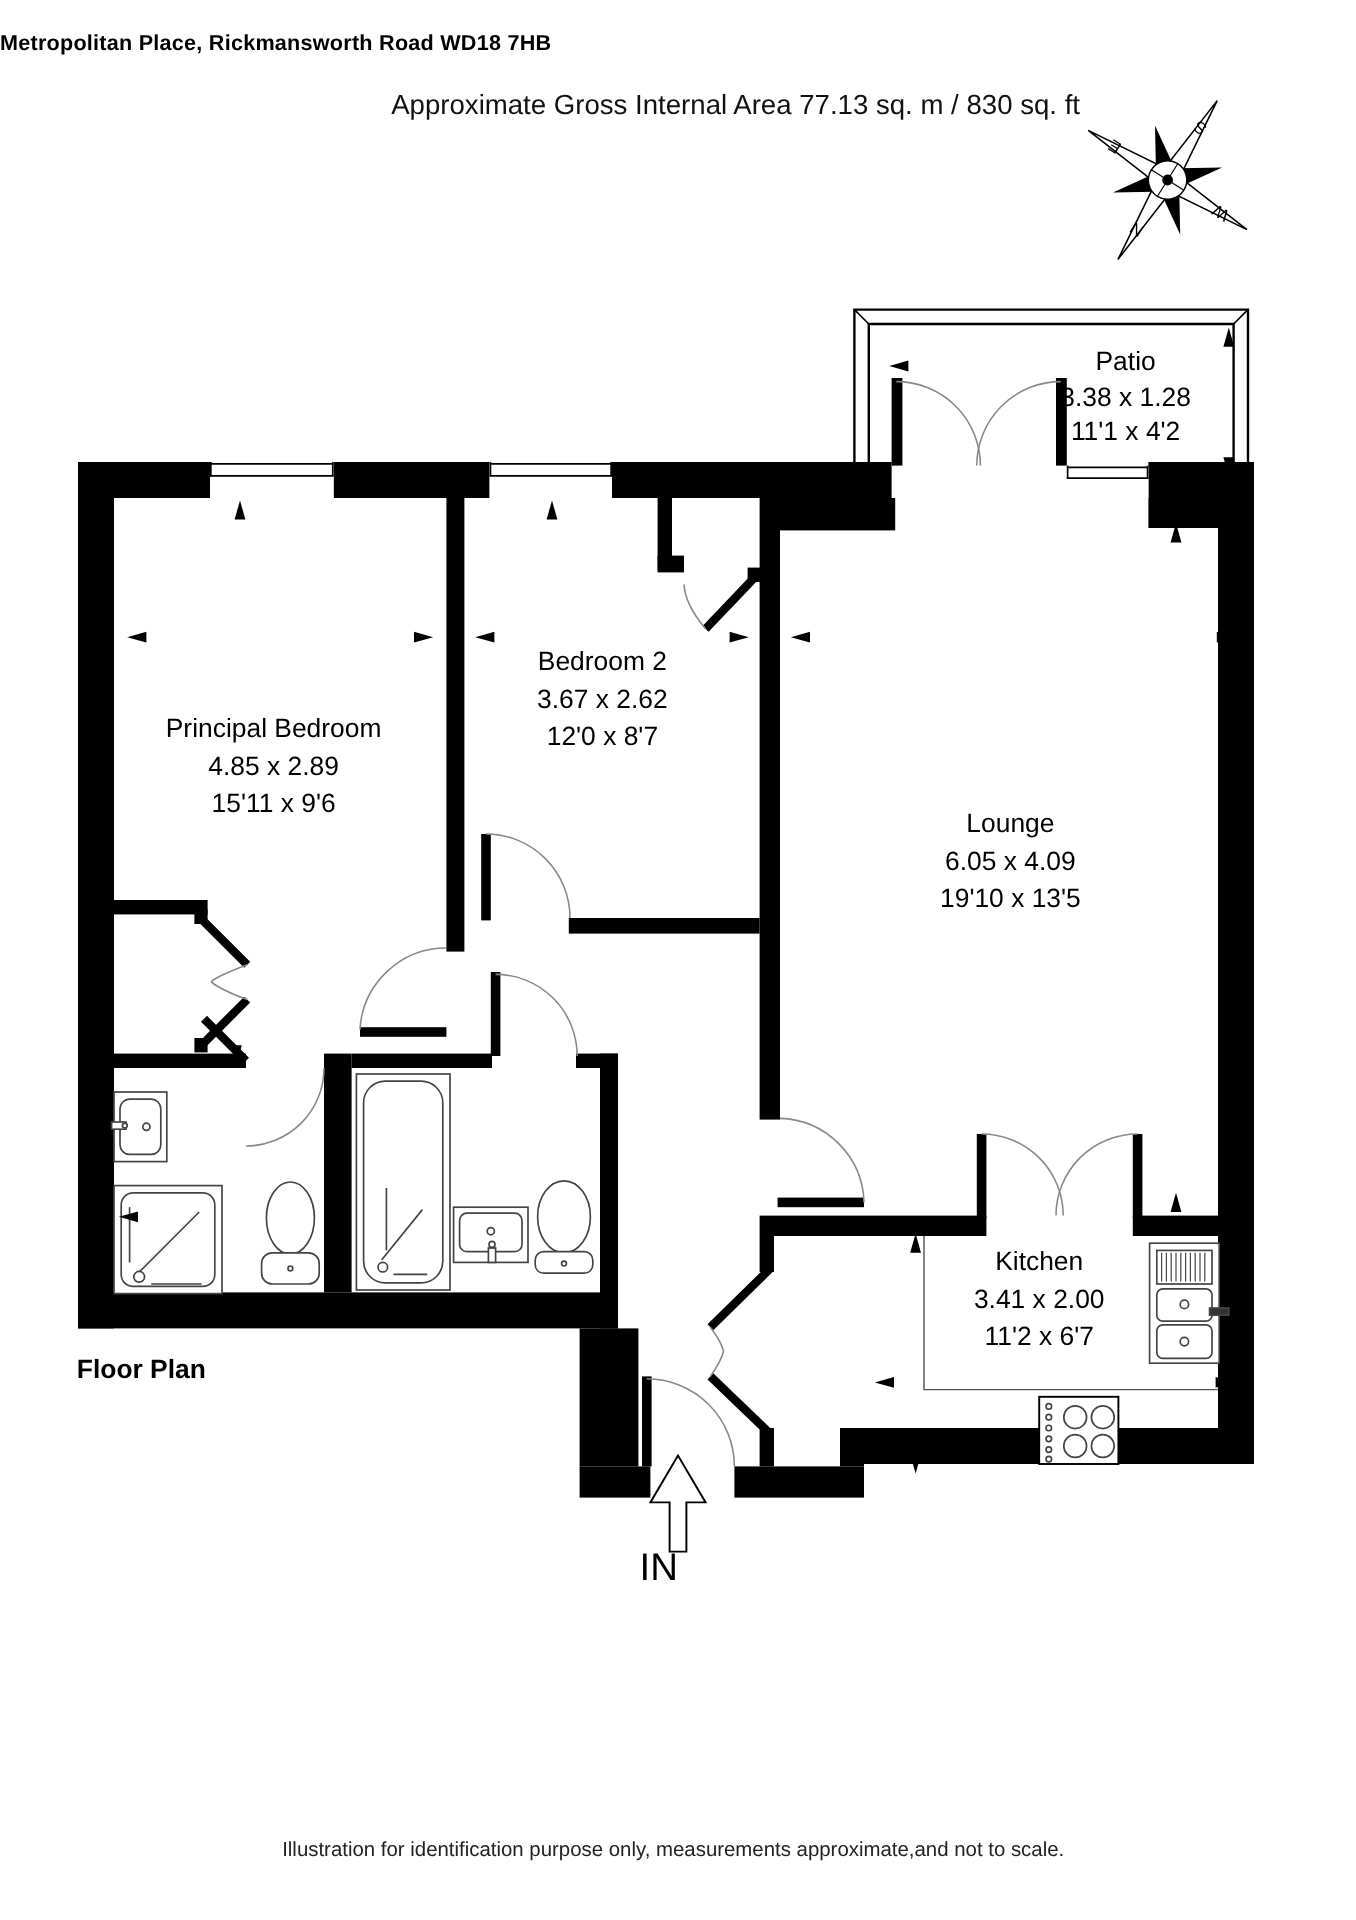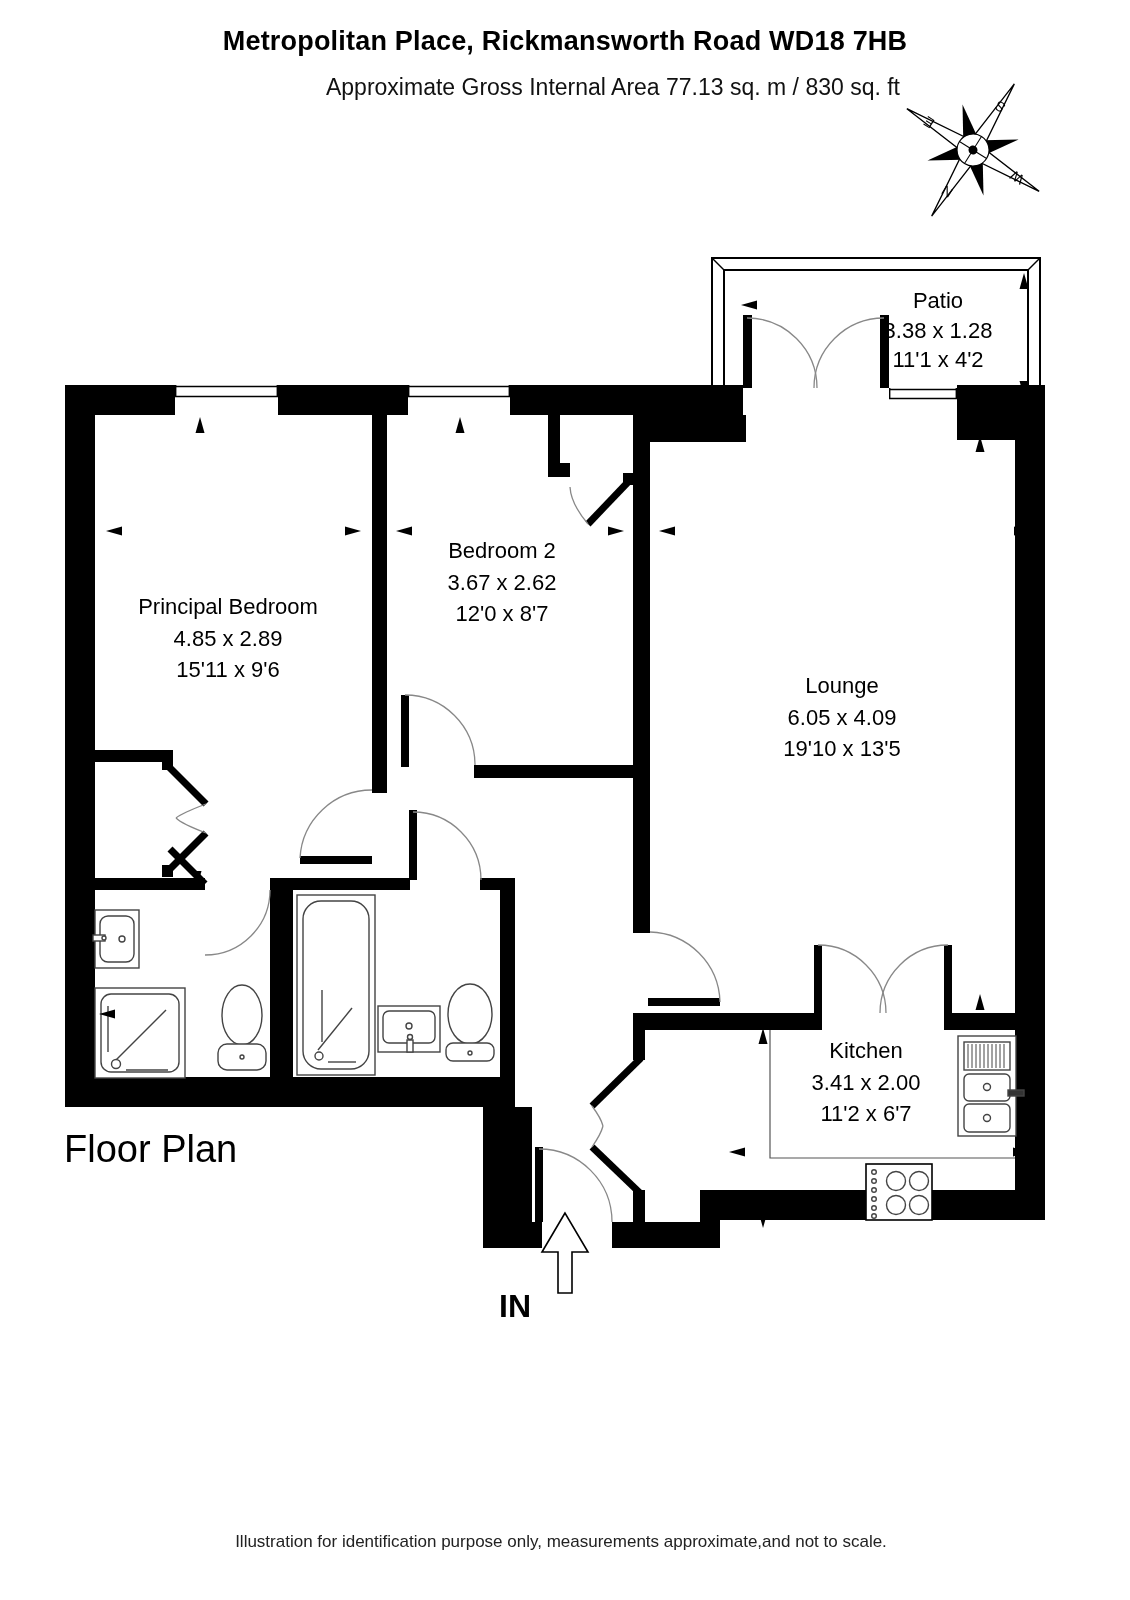--- a/index.html
+++ b/index.html
@@ -1,24 +1,24 @@
 <!DOCTYPE html>
 <html><head>
 <meta charset="utf-8">
 <style>
   html,body{margin:0;padding:0;background:#ffffff;}
   .page{position:relative;width:1130px;height:1600px;background:#fff;overflow:hidden;
         font-family:"Liberation Sans", sans-serif;color:#000;}
-  .hdr-title{position:absolute;top:26px;left:0;width:1130px;text-align:center;
-             font-size:27px;font-weight:700;letter-spacing:.2px;}
+  .hdr-title{position:absolute;top:26px;left:0;width:1130px;
+             font-size:18px;font-weight:700;letter-spacing:.2px;}
   .hdr-sub{position:absolute;top:74px;left:0;width:1130px;text-align:center;
            font-size:23px;font-weight:400;color:#111;padding-left:48px;}
-  .floorplan-label{position:absolute;top:1128px;left:64px;font-size:38px;font-weight:400;}
-  .in-label{position:absolute;top:1288px;left:499px;width:120px;text-align:left;
-            font-size:32px;font-weight:700;}
+  .floorplan-label{position:absolute;top:1128px;left:64px;font-size:22px;font-weight:700;}
+  .in-label{position:absolute;top:1288px;left:489px;width:120px;text-align:center;
+            font-size:32px;font-weight:400;}
   .footer{position:absolute;top:1532px;left:0;width:1122px;text-align:center;
           font-size:17px;color:#222;}
   svg text{font-family:"Liberation Sans", sans-serif;}
   .room-name,.room-dim{font-size:22px;fill:#000;}
   .compass-letter{font-size:14px;fill:#000;font-weight:400;}
 </style>
 </head>
 <body>
 
 <div class="page">

